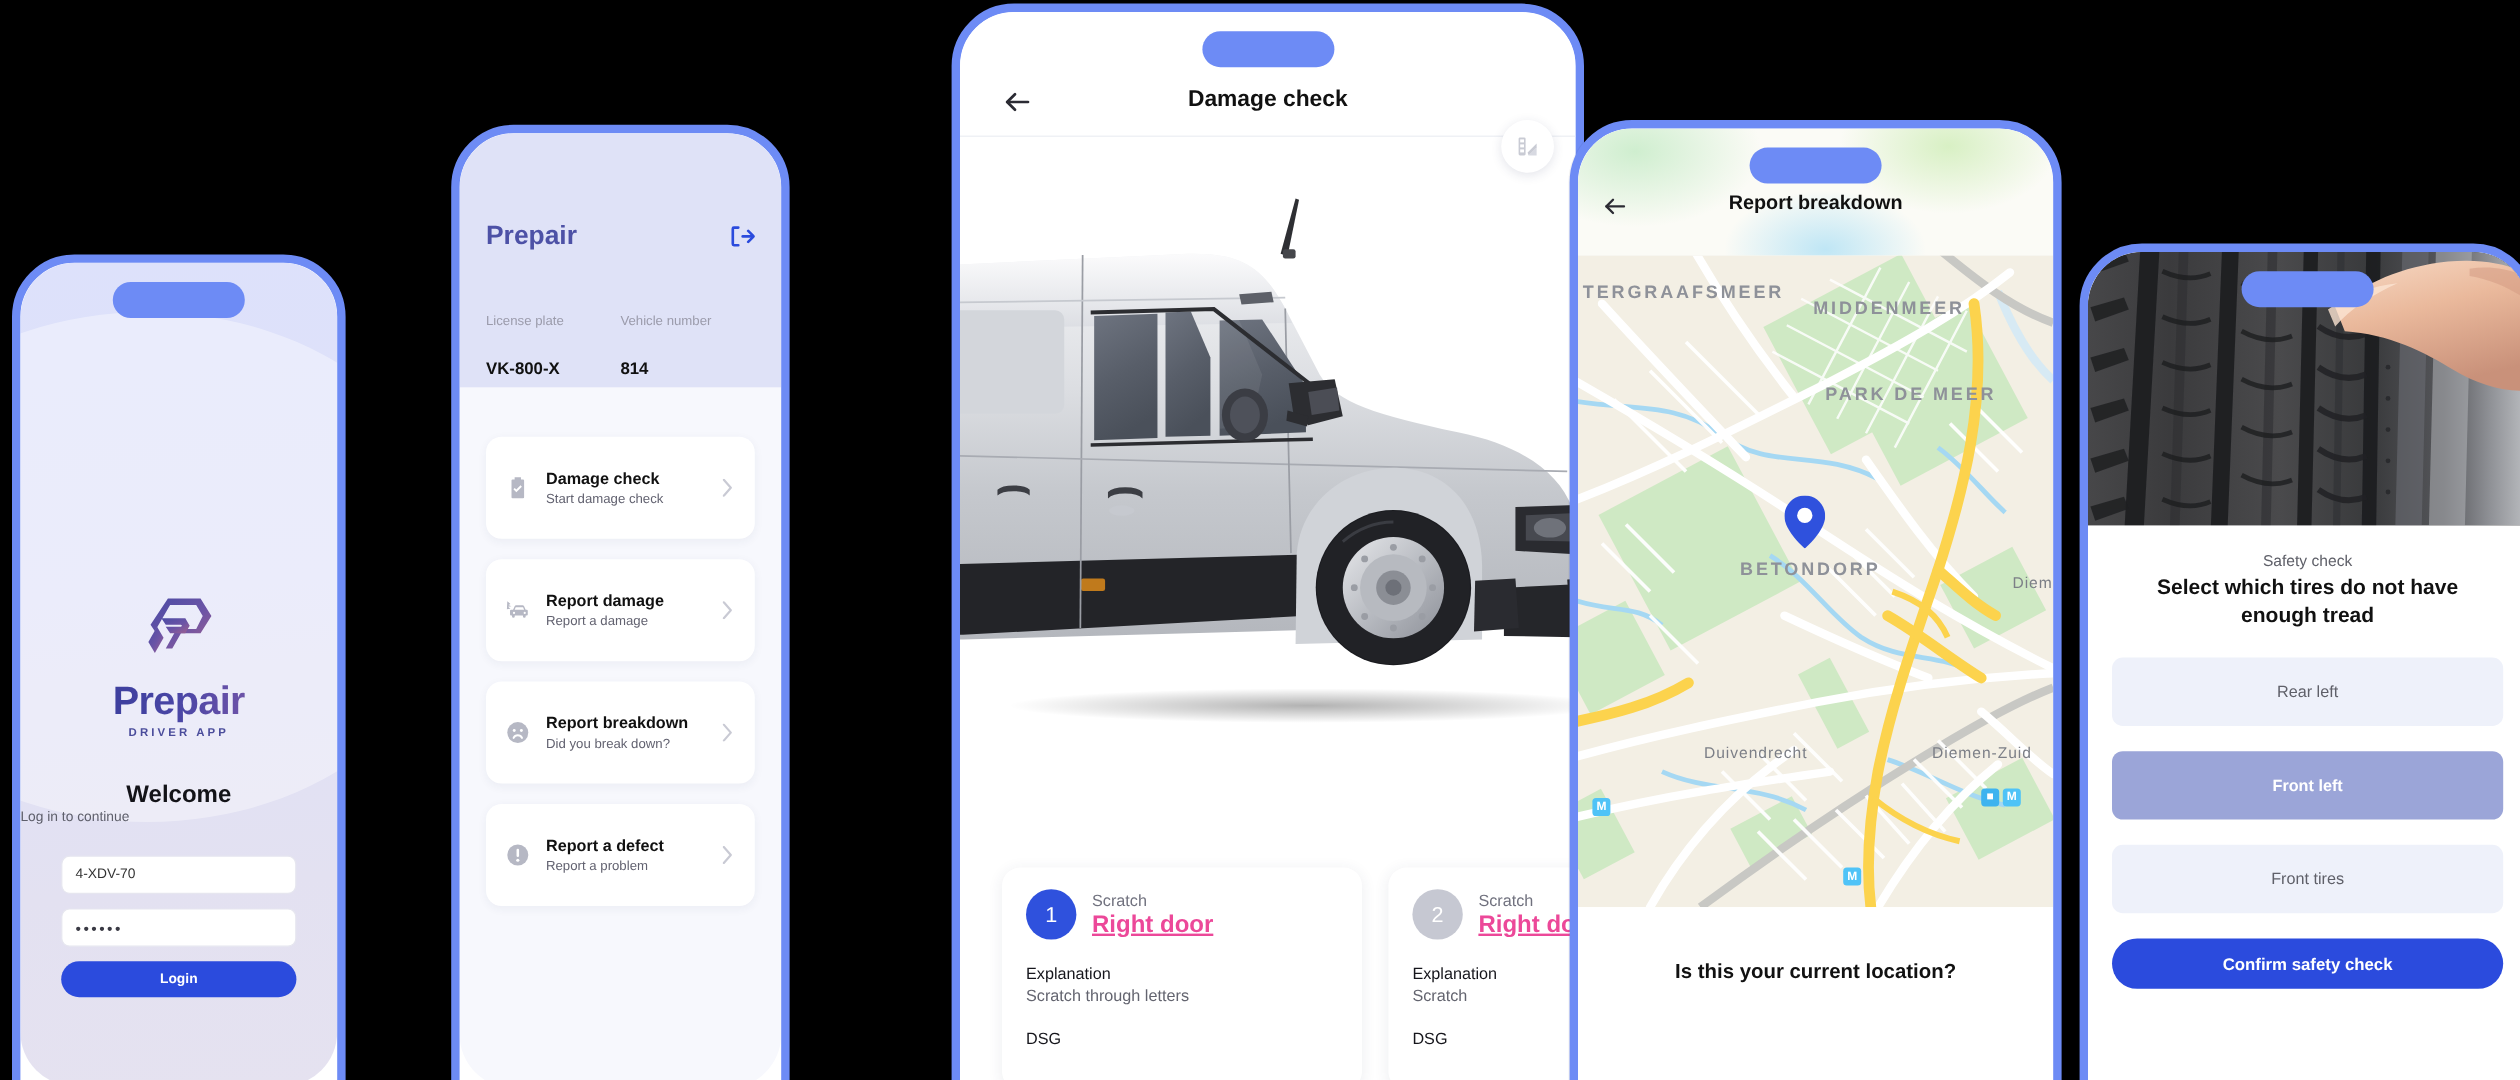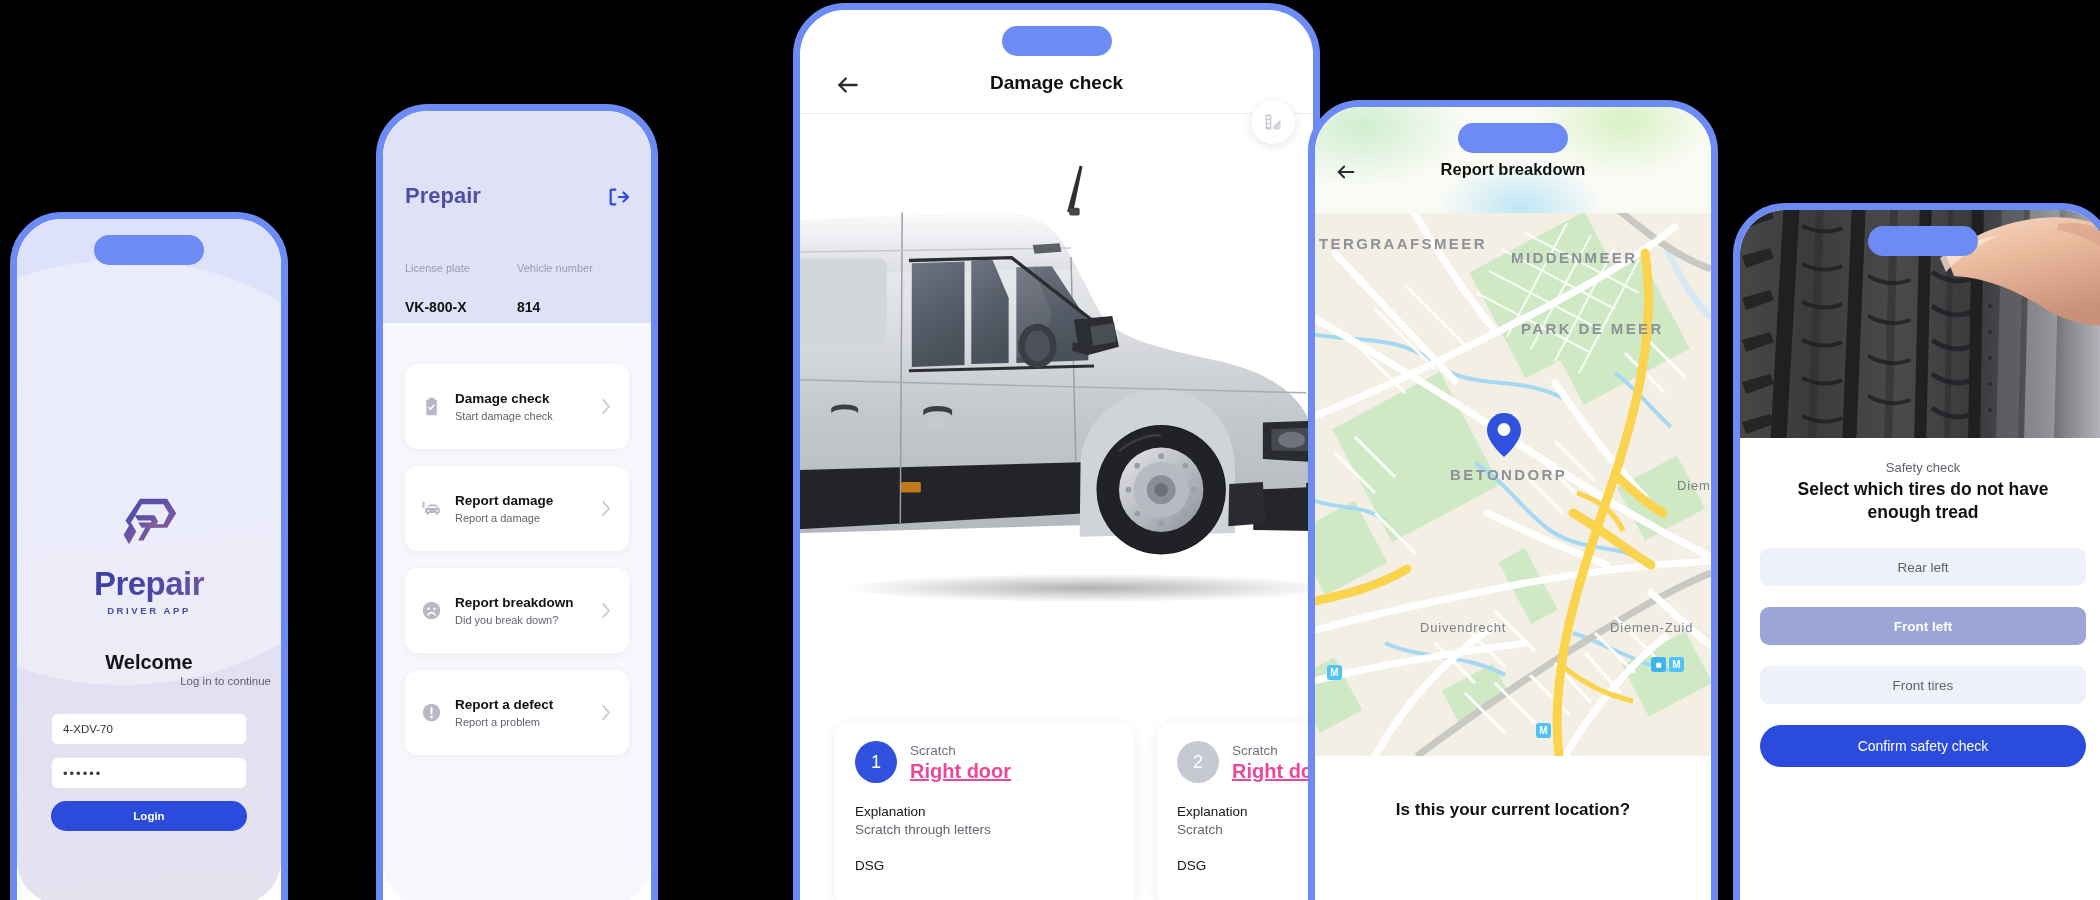--- a/index.html
+++ b/index.html
@@ -56,21 +56,21 @@
   .logo-word {
     margin-top: 8px;
     font-size: 33px; font-weight: 700; letter-spacing: -.5px;
     background: linear-gradient(90deg,#3d3f9e 0%,#4a46a5 50%,#6d53a8 100%);
     -webkit-background-clip: text; background-clip: text; color: transparent;
   }
   .logo-sub { margin-top: 2px; font-size: 9.5px; font-weight: 700;
               letter-spacing: 2.6px; color: #4a4c9b; }
   .welcome { position: absolute; top: 432px; left: 0; right: 0; text-align: center;
              font-size: 20px; font-weight: 700; color: #131318; }
-  .welcome-sub { position: absolute; top: 456px; left: 0; right: 10px; text-align: right;
+  .welcome-sub { position: absolute; top: 456px; left: 0; right: 10px; text-align: left;
                  font-size: 11.5px; color: #5e5f6b; }
   .p1-form { position: absolute; top: 494px; left: 34px; right: 34px; }
   .p1-input {
     width: 100%; height: 32px; border-radius: 7px; border: 1px solid #e6e6ef;
     background: #fff; padding: 0 11px; font-size: 11.5px; color: #333;
     display: flex; align-items: center; margin-bottom: 12px;
     font-family: "Liberation Sans", sans-serif;
   }
   .p1-input.pw { letter-spacing: 2px; font-size: 13px; color: #3a3a44; }
   .p1-login {
@@ -177,28 +177,28 @@
   #p5 { left: 1733px; top: 203px; width: 380px; height: 712px;
         border-bottom-left-radius: 0; border-bottom-right-radius: 0; }
   .tirephoto { position: absolute; top: 0; left: 0; right: 0; height: 228px; overflow: hidden;
                background: #3a3a3c; }
   .p5-body { position: absolute; top: 228px; left: 0; right: 0; bottom: 0; background: #fff; }
   .p5-eyebrow { margin-top: 22px; text-align: center; font-size: 13px; color: #5f6069; }
   .p5-head { margin-top: 3px; text-align: center; font-size: 17.5px; font-weight: 700;
              color: #111; line-height: 23px; padding: 0 28px; }
   .tire-list { margin-top: 24px; padding: 0 20px; }
   .tire-opt {
-    height: 38px; border-radius: 9px; background: #eef1fa; margin-bottom: 21px;
+    height: 57px; border-radius: 9px; background: #eef1fa; margin-bottom: 21px;
     display: flex; align-items: center; justify-content: center;
     font-size: 13.5px; color: #5f6069;
   }
   .tire-opt.sel { background: #9ba5d8; color: #fff; font-weight: 700; }
   .p5-confirm {
     margin: 4px 20px 0 20px; height: 42px; border-radius: 21px; border: 0;
-    background: #2b4bdd; color: #fff; font-size: 14px; font-weight: 400;
+    background: #2b4bdd; color: #fff; font-size: 14px; font-weight: 700;
     display: flex; align-items: center; justify-content: center; width: calc(100% - 40px);
     font-family: "Liberation Sans", sans-serif;
   }
 </style>
 </head>
 <body>
 
 <div id="stage">
 
   <div class="phone" id="p1">

